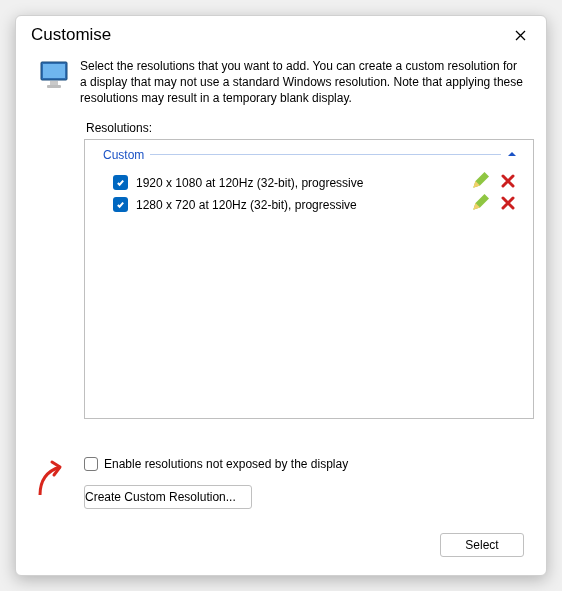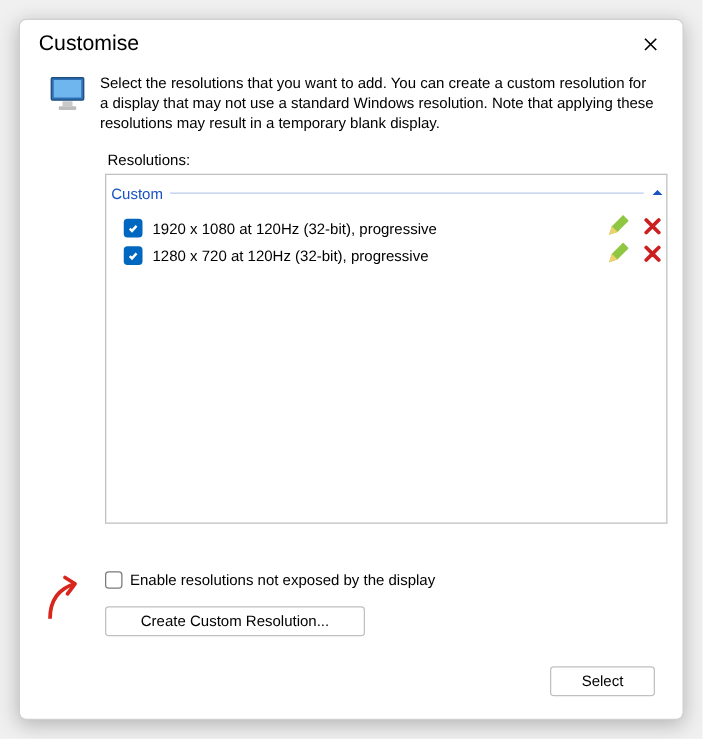--- a/index.html
+++ b/index.html
@@ -7,35 +7,35 @@
     .window{position:absolute;left:15px;top:15px;width:532px;height:561px;background:#fff;border:1px solid #d0d0d0;box-shadow:0 4px 16px rgba(0,0,0,.25);border-radius:6px}
     .titlebar{display:flex;align-items:center;justify-content:space-between;height:38px;padding:0 12px 0 15px}
     .titlebar-text{font-size:17px}
     .close-btn{width:28px;height:28px;display:flex;align-items:center;justify-content:center;cursor:pointer}
     .close-btn svg{width:11px;height:11px;stroke:#000;stroke-width:1.3}
     .content{padding:4px 22px 16px 22px}
     .header-row{display:flex;gap:10px;align-items:flex-start}
     .monitor-icon{width:32px;height:32px;flex:none;margin-top:1px}
     .description{font-size:12px;line-height:1.35;width:445px}
     .resolutions-label{font-size:12px;margin:14px 0 4px 48px}
-    .list-box{margin-left:46px;width:450px;height:280px;background:#fff;border:1px solid #bfbfbf;overflow:auto;padding:4px 2px}
+    .list-box{margin-left:46px;width:450px;height:280px;background:#fff;border:1px solid #bfbfbf;overflow:auto;padding:4px 16px}
     .group-header{display:flex;align-items:center;color:#1a52c5;font-size:12px;margin:4px 0 6px 2px;cursor:pointer}
     .group-line{flex:1;height:1px;background:#b9cdee;margin:0 6px}
     .group-caret svg{width:10px;height:10px;fill:#1a52c5}
     .row{display:flex;align-items:flex-end;height:22px;padding-left:12px}
     .chk{width:15px;height:15px;background:#0067c0;border-radius:3px;display:flex;align-items:center;justify-content:center;margin-right:8px;flex:none}
     .chk svg{width:9px;height:9px;stroke:#fff;stroke-width:2.2;fill:none}
     .row-text{font-size:12px}
     .row-spacer{flex:1}
     .pencil{width:18px;height:18px;display:flex;align-items:center;justify-content:center;margin-right:10px;cursor:pointer}
     .delete{width:18px;height:18px;display:flex;align-items:center;justify-content:center;cursor:pointer}
     .delete svg{width:14px;height:14px;stroke:#cc1f1f;stroke-width:3;stroke-linecap:round}
     .checkbox-row{display:flex;margin:38px 0 0 46px}
     .box{width:14px;height:14px;border:1px solid #7a7a7a;border-radius:3px;margin-right:6px;background:#fff}
-    .create-btn{margin:14px 0 0 46px;width:208px;height:24px;border:1px solid #c0c0c0;background:#fff;font-size:12px;text-align:center;line-height:22px;border-radius:3px;cursor:pointer}
+    .create-btn{margin:14px 0 0 46px;width:168px;height:24px;border:1px solid #c0c0c0;background:#fff;font-size:12px;line-height:22px;border-radius:3px;cursor:pointer}
     .footer{position:absolute;right:22px;bottom:18px;display:flex;gap:10px}
     .btn{width:84px;height:24px;border:1px solid #c0c0c0;background:#fff;border-radius:3px;font-size:12px;line-height:22px;text-align:center;cursor:pointer}
     .btn.primary{border-color:#0067c0}
     .arrow{position:absolute;left:16px;top:443px;width:36px;height:40px;pointer-events:none}
   </style>
 </head>
 <body>
 
 <div class="window">
   <div class="titlebar">

